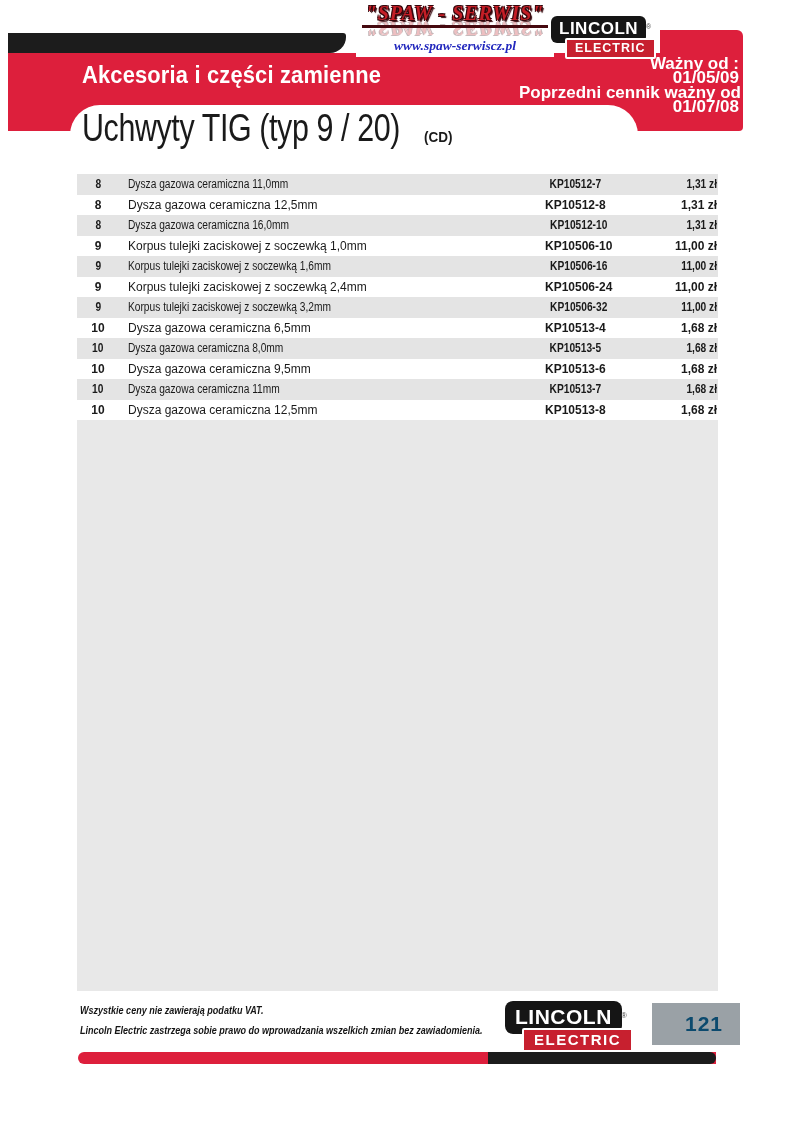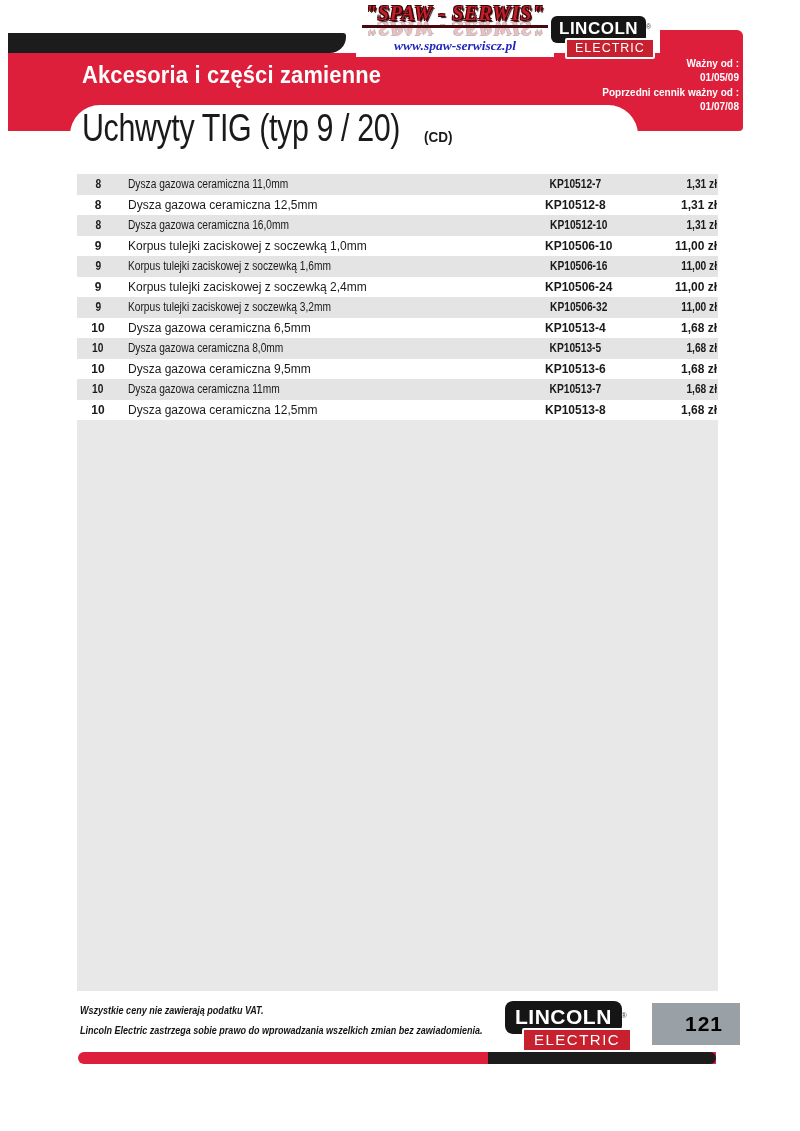--- a/index.html
+++ b/index.html
@@ -29,31 +29,31 @@
     font-family:"Liberation Serif",serif;font-weight:bold;font-style:italic;font-size:20px;letter-spacing:1px;
     color:var(--spaw-red);white-space:nowrap;text-shadow:-1px -1px 0 #35070c,1px 1px 0 #35070c;}
   .spaw-line{position:relative;width:186px;height:3px;background:#45090f;margin:0 auto;z-index:3;}
   .spaw-url{position:relative;margin-top:10px;font-family:"Liberation Serif",serif;font-weight:bold;font-style:italic;
     font-size:13.5px;color:var(--url-blue);z-index:3;}
 
   
   .lincoln{position:absolute;z-index:4;}
   .ln-black{position:absolute;left:0;top:0;background:#151515;color:#fff;font-weight:bold;border-radius:6px;white-space:nowrap;}
   .ln-reg{position:absolute;font-size:7px;color:#444;}
-  .ln-red{position:absolute;background:var(--logo-red);color:#fff;font-weight:normal;border:2px solid #fff;border-radius:2px;white-space:nowrap;}
+  .ln-red{position:absolute;background:var(--logo-red);color:#fff;font-weight:bold;border:2px solid #fff;border-radius:2px;white-space:nowrap;}
   .lincoln-sm .ln-black{font-size:17px;letter-spacing:.5px;padding:3px 8px 4px;}
   .lincoln-sm .ln-reg{left:95px;top:7px;}
   .lincoln-sm .ln-red{left:14px;top:22px;font-size:12.5px;letter-spacing:1px;padding:1px 8px 2px;}
   .lincoln-lg .ln-black{font-size:21px;letter-spacing:.5px;padding:4px 10px 5px;border-radius:8px;}
   .lincoln-lg .ln-reg{left:116px;top:10px;font-size:8px;}
   .lincoln-lg .ln-red{left:17px;top:27px;font-size:15px;letter-spacing:1.5px;padding:1px 10px 2px;border-width:2.5px;}
 
   
   .validity{position:absolute;right:61px;top:57px;width:220px;text-align:right;color:#fff;
-    font-size:10px;font-weight:bold;line-height:14.4px;z-index:5;white-space:nowrap;}
+    font-size:17px;font-weight:bold;line-height:14.4px;z-index:5;white-space:nowrap;}
 
   
   .page-title{position:absolute;left:82px;top:108px;height:42px;display:flex;align-items:flex-end;z-index:6;white-space:nowrap;}
   .page-title .main{font-size:39px;font-weight:400;color:#1a1a1a;letter-spacing:-.5px;transform:scaleX(.78);transform-origin:0 100%;}
   .page-title .suffix{font-size:15px;font-weight:bold;color:#1a1a1a;margin-left:-66px;padding-bottom:5px;transform:scaleX(.9);transform-origin:0 100%;}
 
   
   .price-table{position:absolute;left:77px;top:174px;width:641px;z-index:2;}
   .row{display:flex;height:20.5px;line-height:20.5px;font-size:12px;color:#1a1a1a;}
   .row.alt{background:var(--stripe);}
@@ -68,21 +68,21 @@
   .row.alt .cell.desc span{transform-origin:0 50%;}
   .row.alt .cell.part span{transform-origin:50% 50%;}
   .row.alt .cell.price span{transform-origin:100% 50%;}
 
   .gray-block{position:absolute;left:77px;top:420px;width:641px;height:571px;background:var(--block);z-index:1;}
 
   
   .notes{position:absolute;left:80px;top:1000px;z-index:2;color:#151515;font-style:italic;}
   .notes div{font-size:11px;font-weight:bold;line-height:20px;transform:scaleX(.82);transform-origin:0 50%;white-space:nowrap;}
   .page-box{position:absolute;left:652px;top:1003px;width:88px;height:42px;background:var(--pagebox);
-    color:#000000;font-size:21px;font-weight:bold;text-align:center;line-height:42px;letter-spacing:1px;z-index:2;padding-left:16px;}
+    color:#0c4a6e;font-size:21px;font-weight:bold;text-align:center;line-height:42px;letter-spacing:1px;z-index:2;padding-left:16px;}
   .bottom-bar{position:absolute;left:78px;top:1052px;width:638px;height:12px;background:var(--red);border-radius:6px 0 0 6px;z-index:2;}
   .bottom-bar .bar-black{position:absolute;right:0;top:0;width:228px;height:12px;background:var(--dark);border-radius:0 9px 9px 0;}
 </style>
 </head>
 <body>
 
 <div class="page">
 
   <div class="red-band"></div>
   <div class="red-ext"></div>

